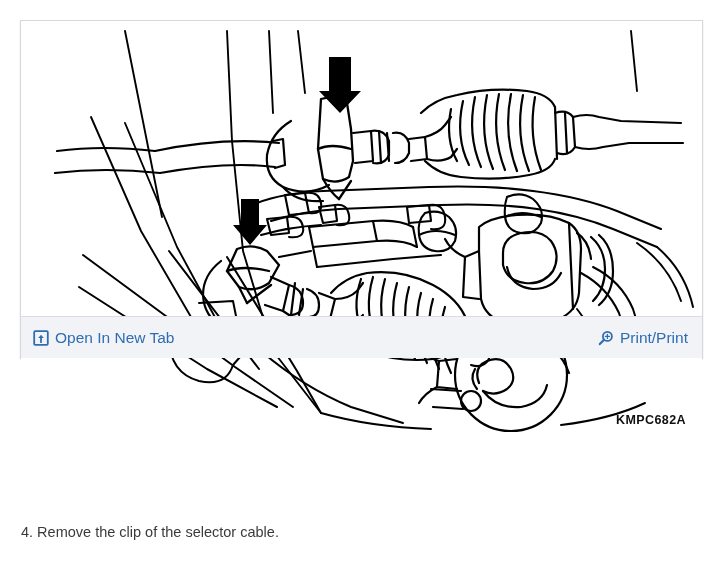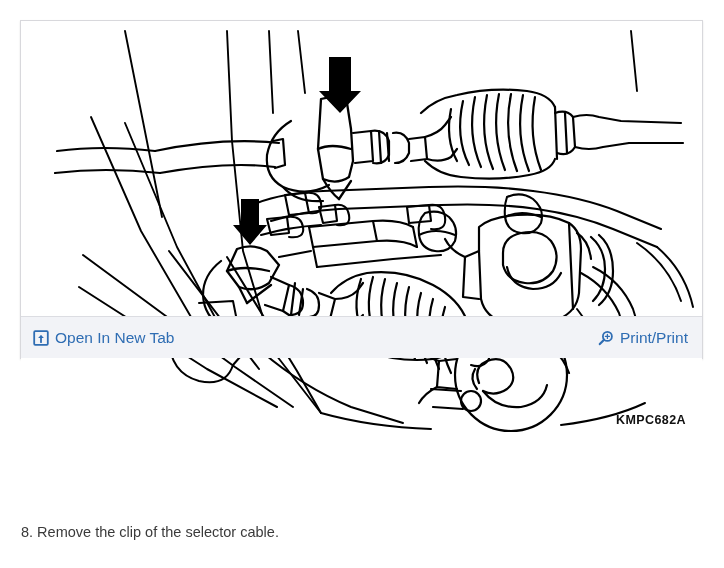--- a/index.html
+++ b/index.html
@@ -335,13 +335,13 @@
           <path d="M6.1 9.7 L1.8 14.1" stroke="#2f6db3" stroke-width="2.2" stroke-linecap="round"></path>
           <path d="M9.4 4.4 V8.4 M7.4 6.4 H11.4" stroke="#2f6db3" stroke-width="1.3" stroke-linecap="round"></path>
         </svg>
       </span>
       <span>Print/Print</span>
     </a>
 
   </div>
 </div>
 
-<div id="step-text">8. Remove the clip of the selector cable.</div>
+<div id="step-text">4. Remove the clip of the selector cable.</div>
 
 </body></html>

